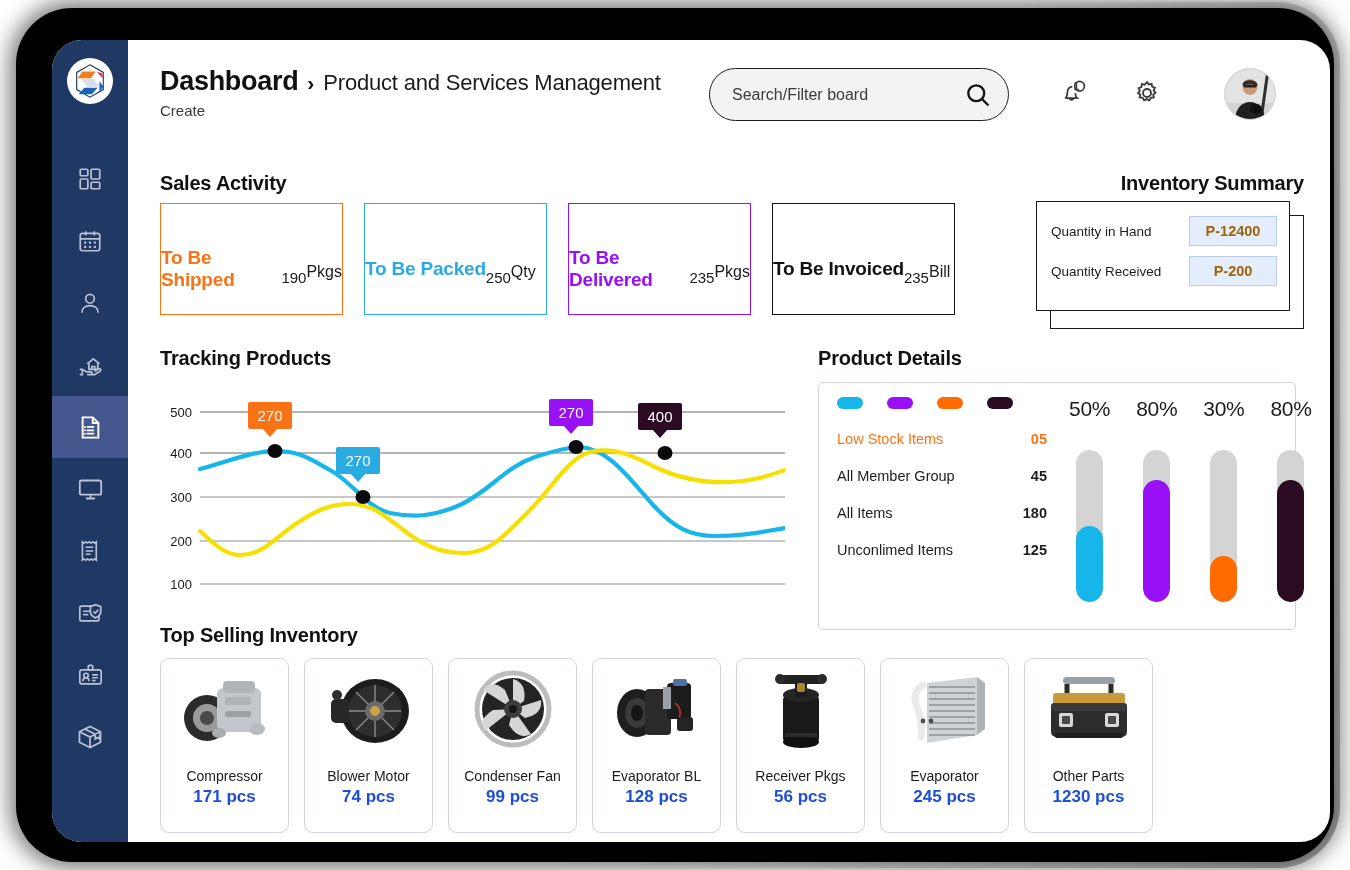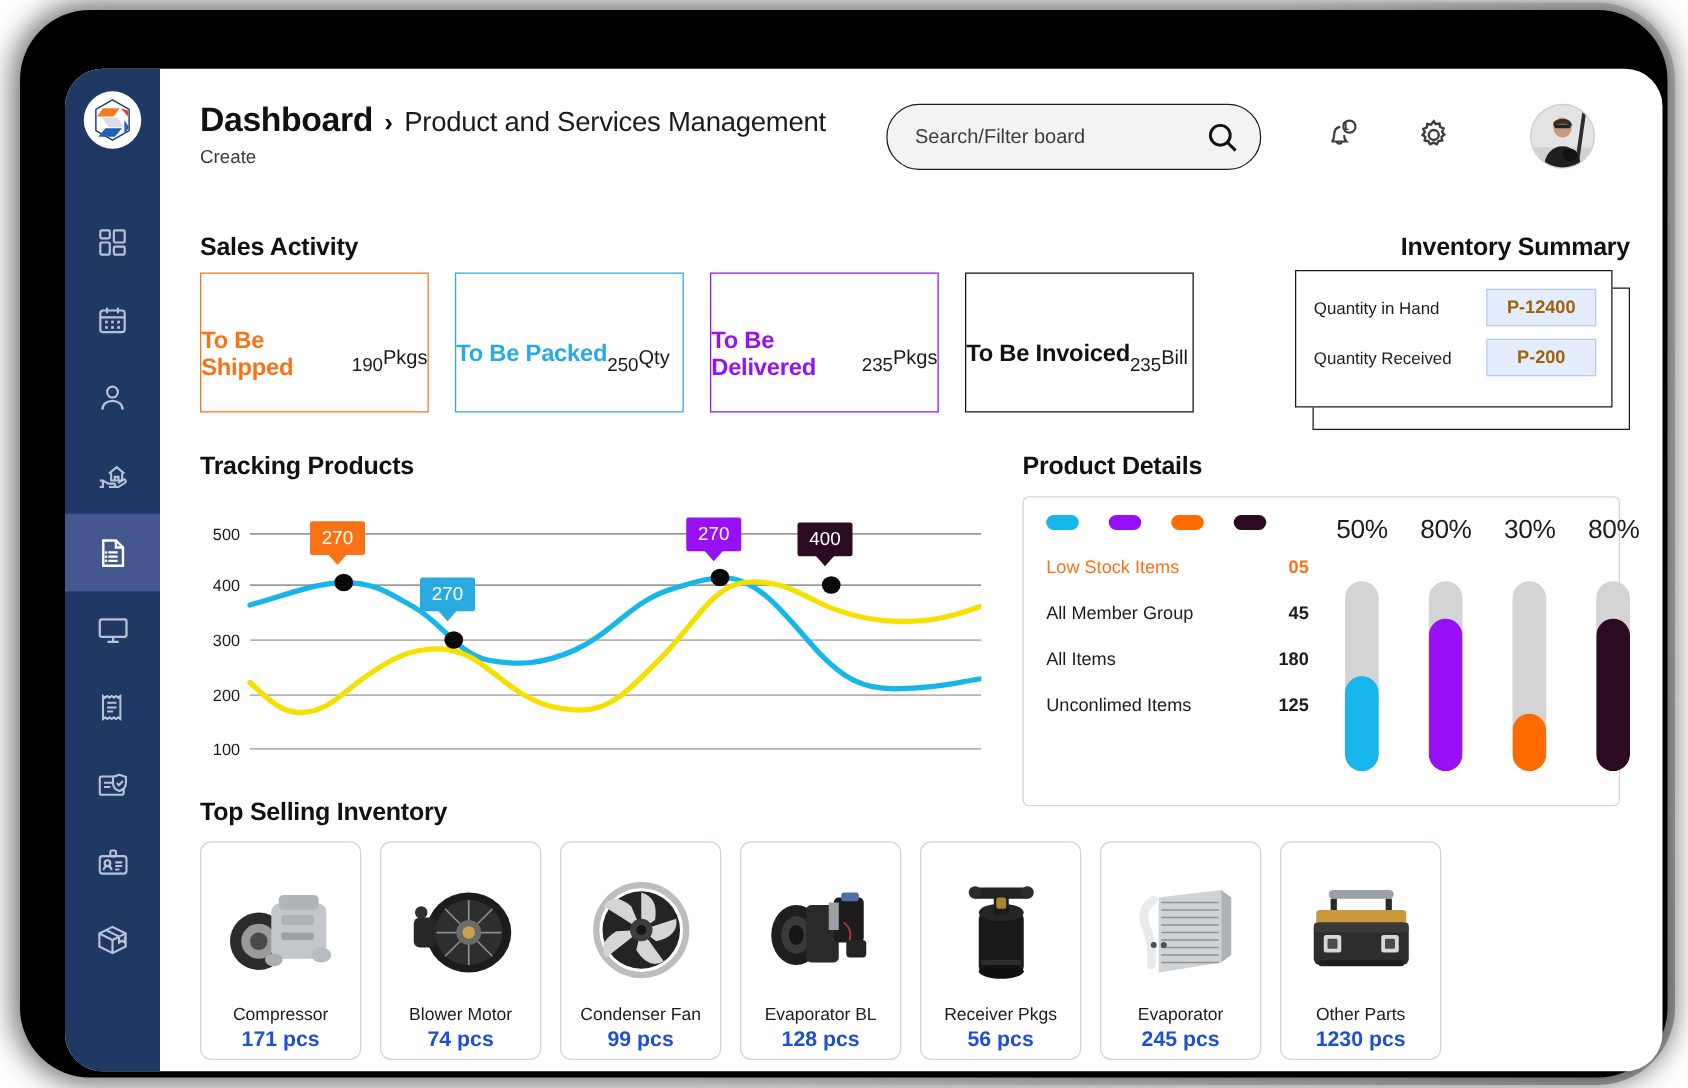--- a/index.html
+++ b/index.html
@@ -28,21 +28,20 @@
     opacity: .9;
   }
   #app-window {
     position: absolute;
     left: 36px; top: 32px;
     width: 1278px; height: 802px;
     background: #ffffff;
     border-radius: 30px;
     overflow: hidden;
     display: flex;
-    margin-top: 15px;
   }
 
   
   #sidebar {
     width: 76px; flex: 0 0 76px;
     background: #203864;
     display: flex; flex-direction: column;
     align-items: center;
     padding-top: 18px;
     position: relative;
@@ -198,21 +197,21 @@
   .bar-fill { position: absolute; left: 0; bottom: 0; width: 100%; border-radius: 16px; }
 
   
   #ts-title { position: absolute; left: 32px; top: 584px; }
   #ts-row { position: absolute; left: 32px; top: 618px; display: flex; gap: 15px; }
   .prod-card {
     width: 129px; height: 175px;
     border: 1.2px solid #d9cfe0; border-radius: 9px;
     background: #ffffff;
     display: flex; flex-direction: column; align-items: center;
-    padding-top: 20px;
+    padding-top: 0;
     cursor: pointer;
   }
   .prod-img {
     width: 112px; height: 100px;
     display: flex; align-items: center; justify-content: center;
   }
   .prod-name { font-size: 14px; color: #1b1b1b; margin-top: 9px; }
   .prod-qty { font-size: 17px; color: #1d4ed8; font-weight: bold; margin-top: 3px; }
 </style>
 </head>

